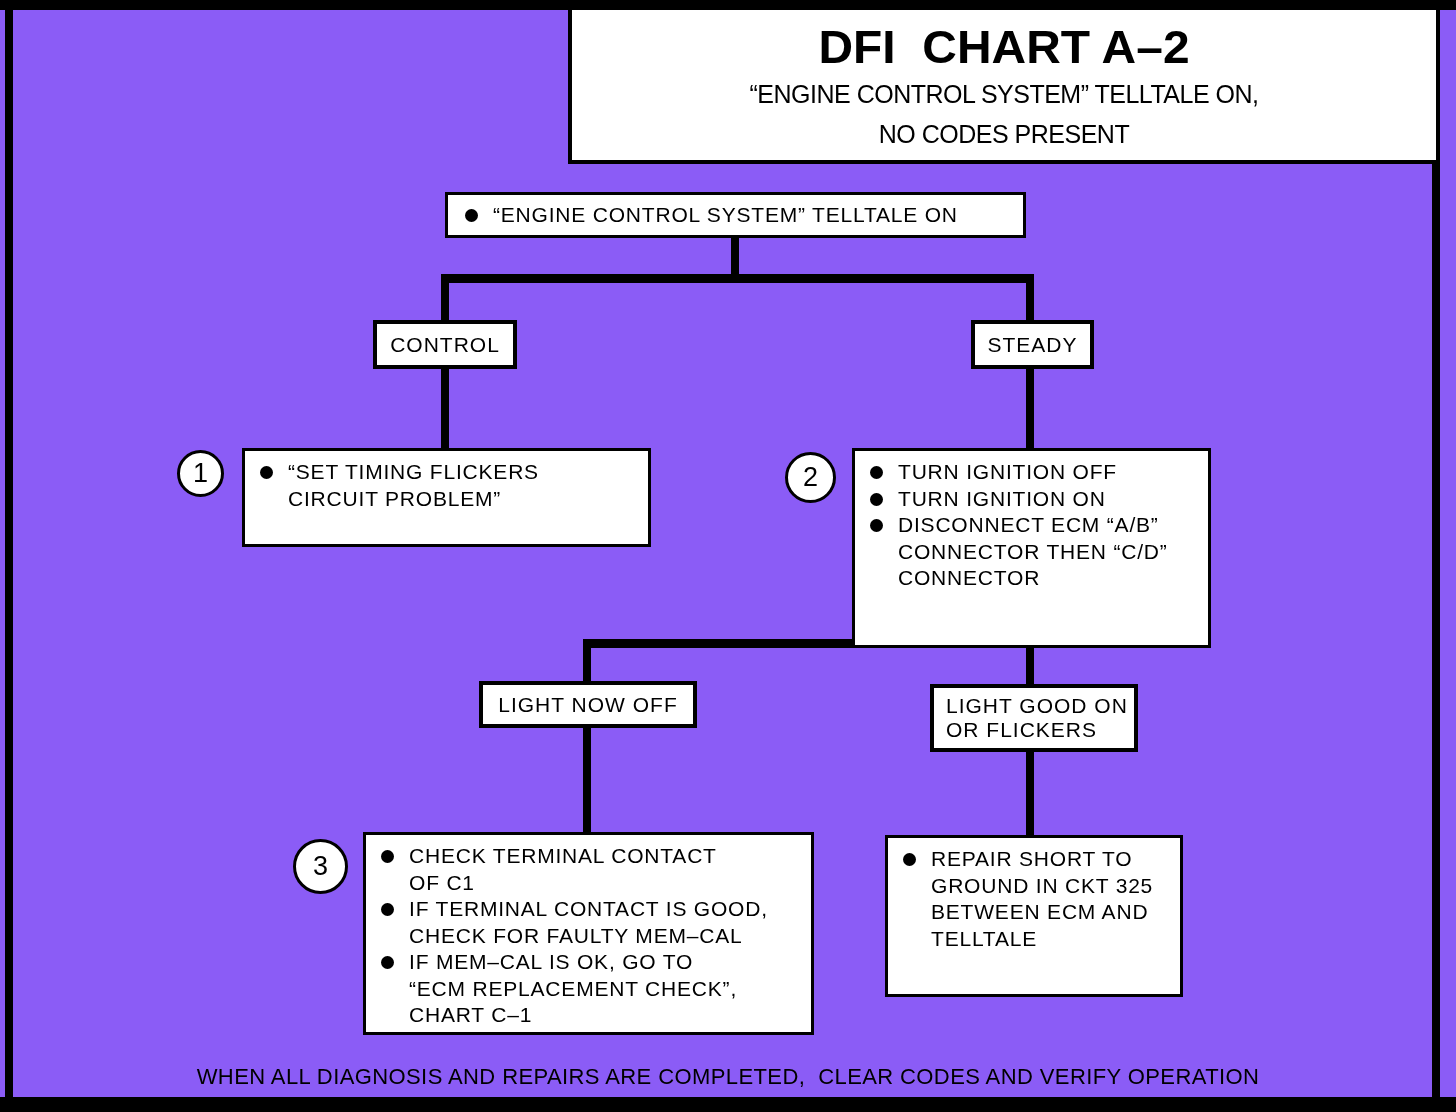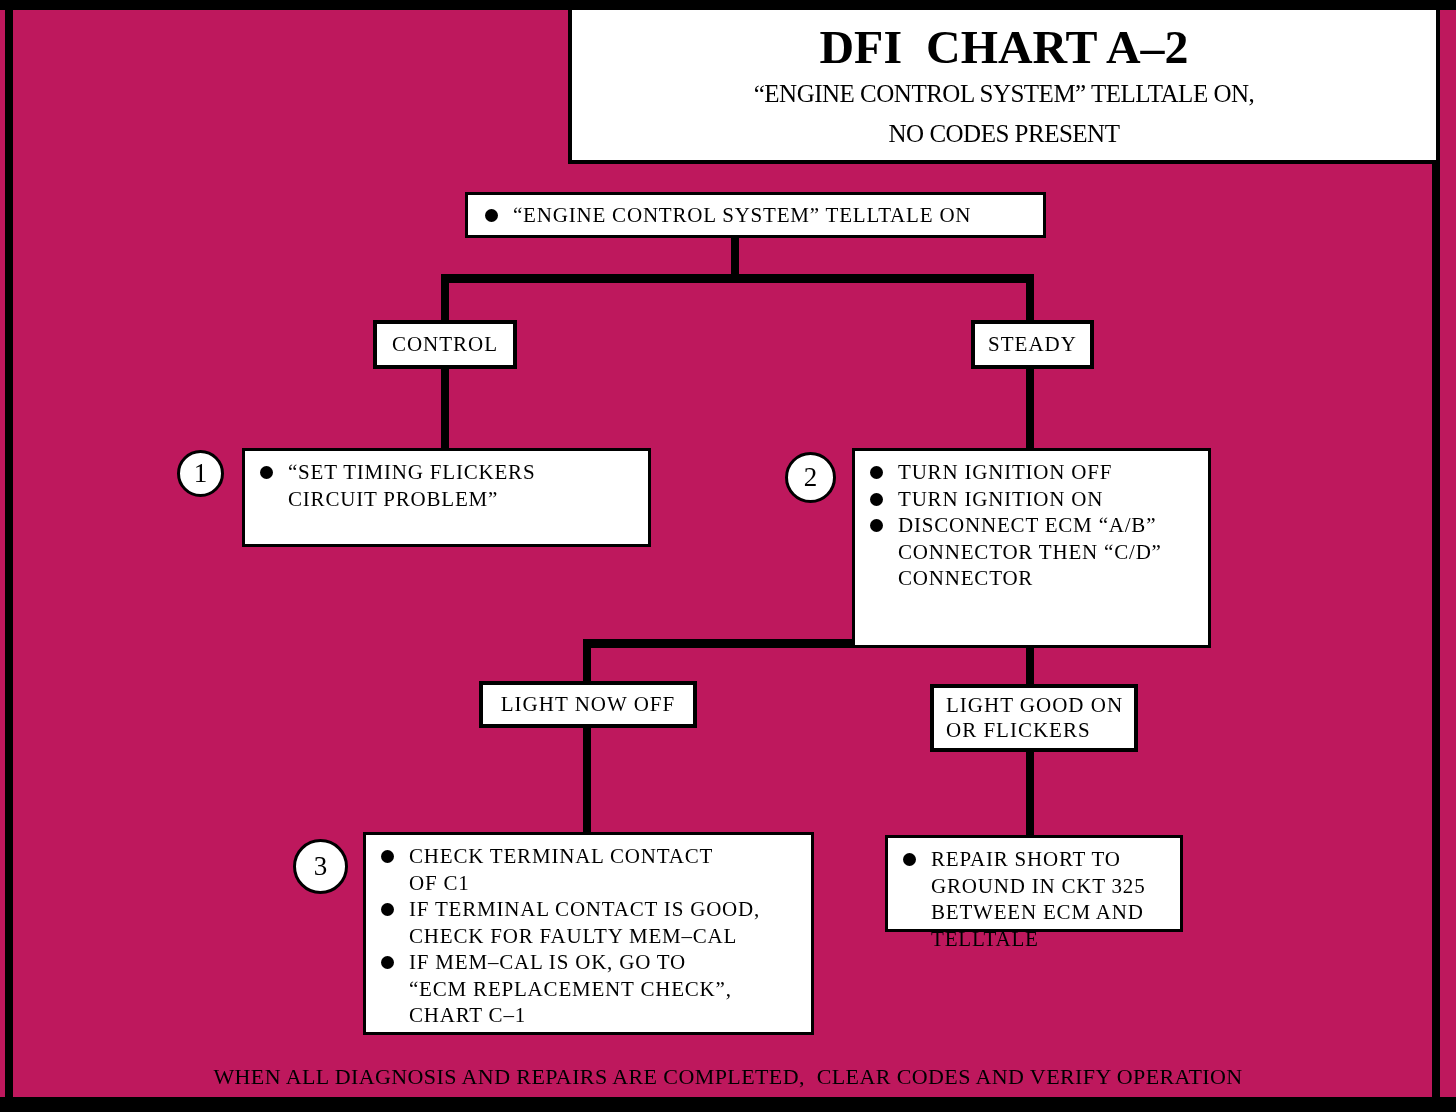--- a/index.html
+++ b/index.html
@@ -1,21 +1,21 @@
 <!DOCTYPE html>
 <html><head>
 <meta charset="utf-8">
 <style>
   html, body { margin: 0; padding: 0; background: #e8e8e8; }
   .canvas {
     position: relative;
     width: 1456px;
     height: 1112px;
-    background: #be185d;
-    font-family: Liberation Serif, serif;
+    background: #8b5cf6;
+    font-family: Liberation Sans, sans-serif;
     color: #000;
     overflow: hidden;
   }
   .bar { position: absolute; background: #000; }
   .box {
     position: absolute;
     background: #fff;
     border: 3px solid #000;
     box-sizing: border-box;
   }
@@ -58,21 +58,20 @@
   }
   .bullet-text {
     font-size: 21px;
     letter-spacing: 0.8px;
     line-height: 26.5px;
     white-space: pre-line;
   }
   .startbox {
     display: flex; align-items: center;
     padding: 0 0 0 14px;
-    margin-left: 20px;
   }
   .startbox .dot { margin-top: 0; }
   .startbox .bullet-text { line-height: normal; }
   .circle {
     position: absolute;
     border: 3px solid #000;
     border-radius: 50%;
     background: #fff;
     box-sizing: border-box;
     display: flex; align-items: center; justify-content: center;
@@ -174,21 +173,21 @@
 CHECK FOR FAULTY MEM–CAL</span>
     </div>
     <div class="bullet-row">
       <span class="dot"></span>
       <span class="bullet-text">IF MEM–CAL IS OK, GO TO
 “ECM REPLACEMENT CHECK”,
 CHART C–1</span>
     </div>
   </div>
 
-  <div class="box bullets" style="left:885px; top:835px; width:298px; height:97px;">
+  <div class="box bullets" style="left:885px; top:835px; width:298px; height:162px;">
     <div class="bullet-row">
       <span class="dot"></span>
       <span class="bullet-text">REPAIR SHORT TO
 GROUND IN CKT 325
 BETWEEN ECM AND
 TELLTALE</span>
     </div>
   </div>
 
   <div class="footer-note">WHEN ALL DIAGNOSIS AND REPAIRS ARE COMPLETED,  CLEAR CODES AND VERIFY OPERATION</div>

